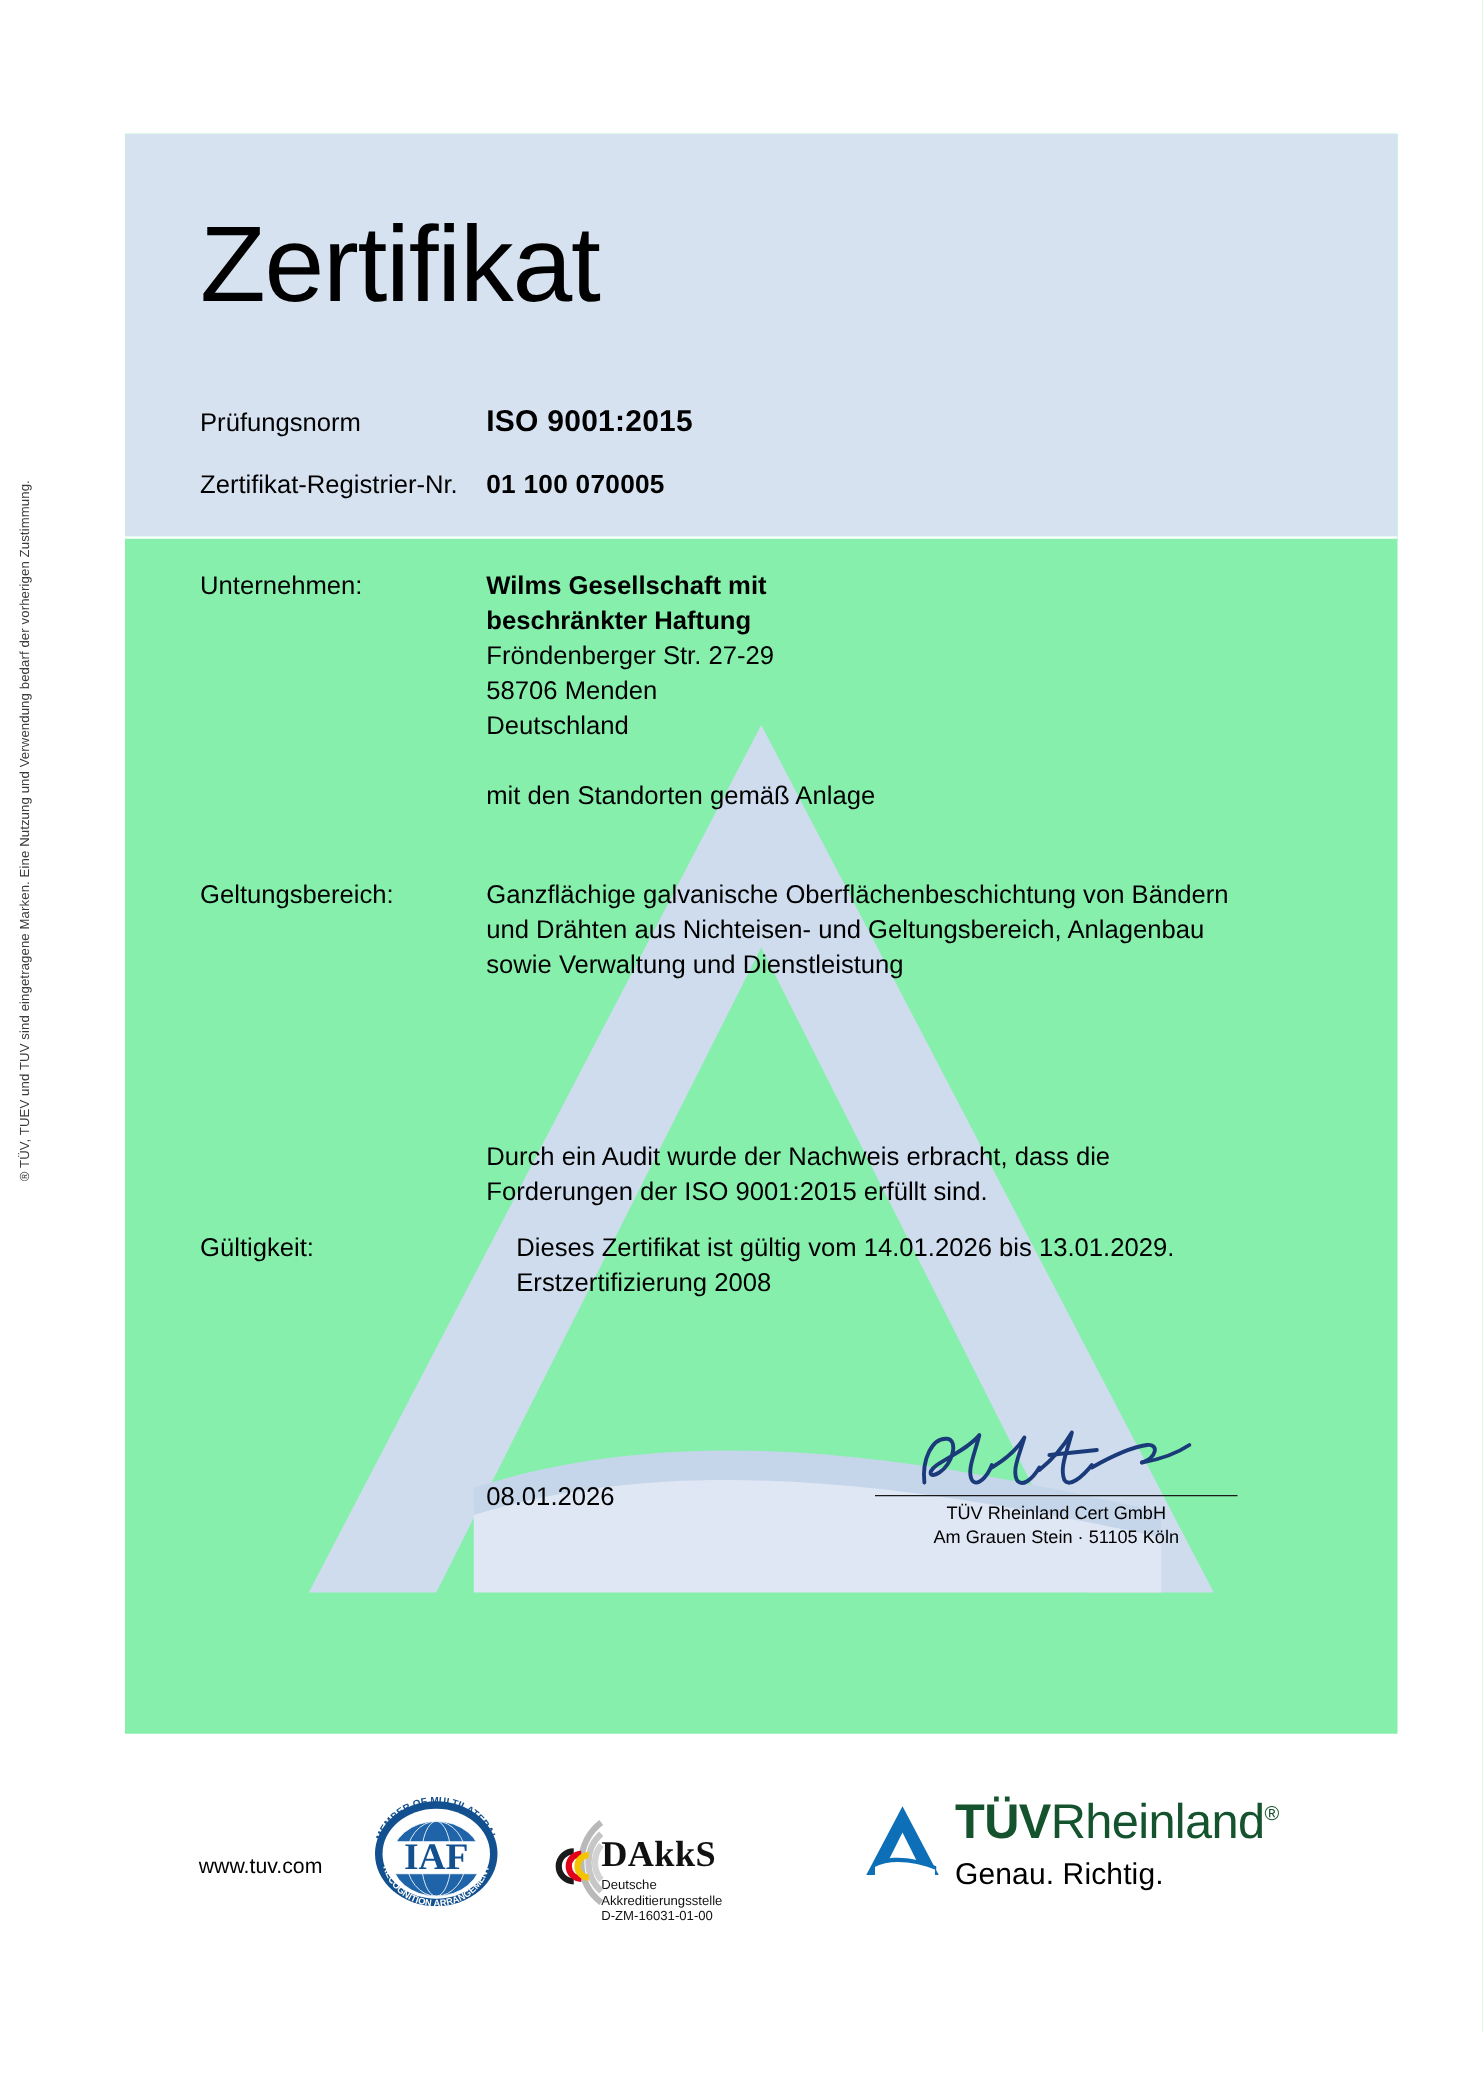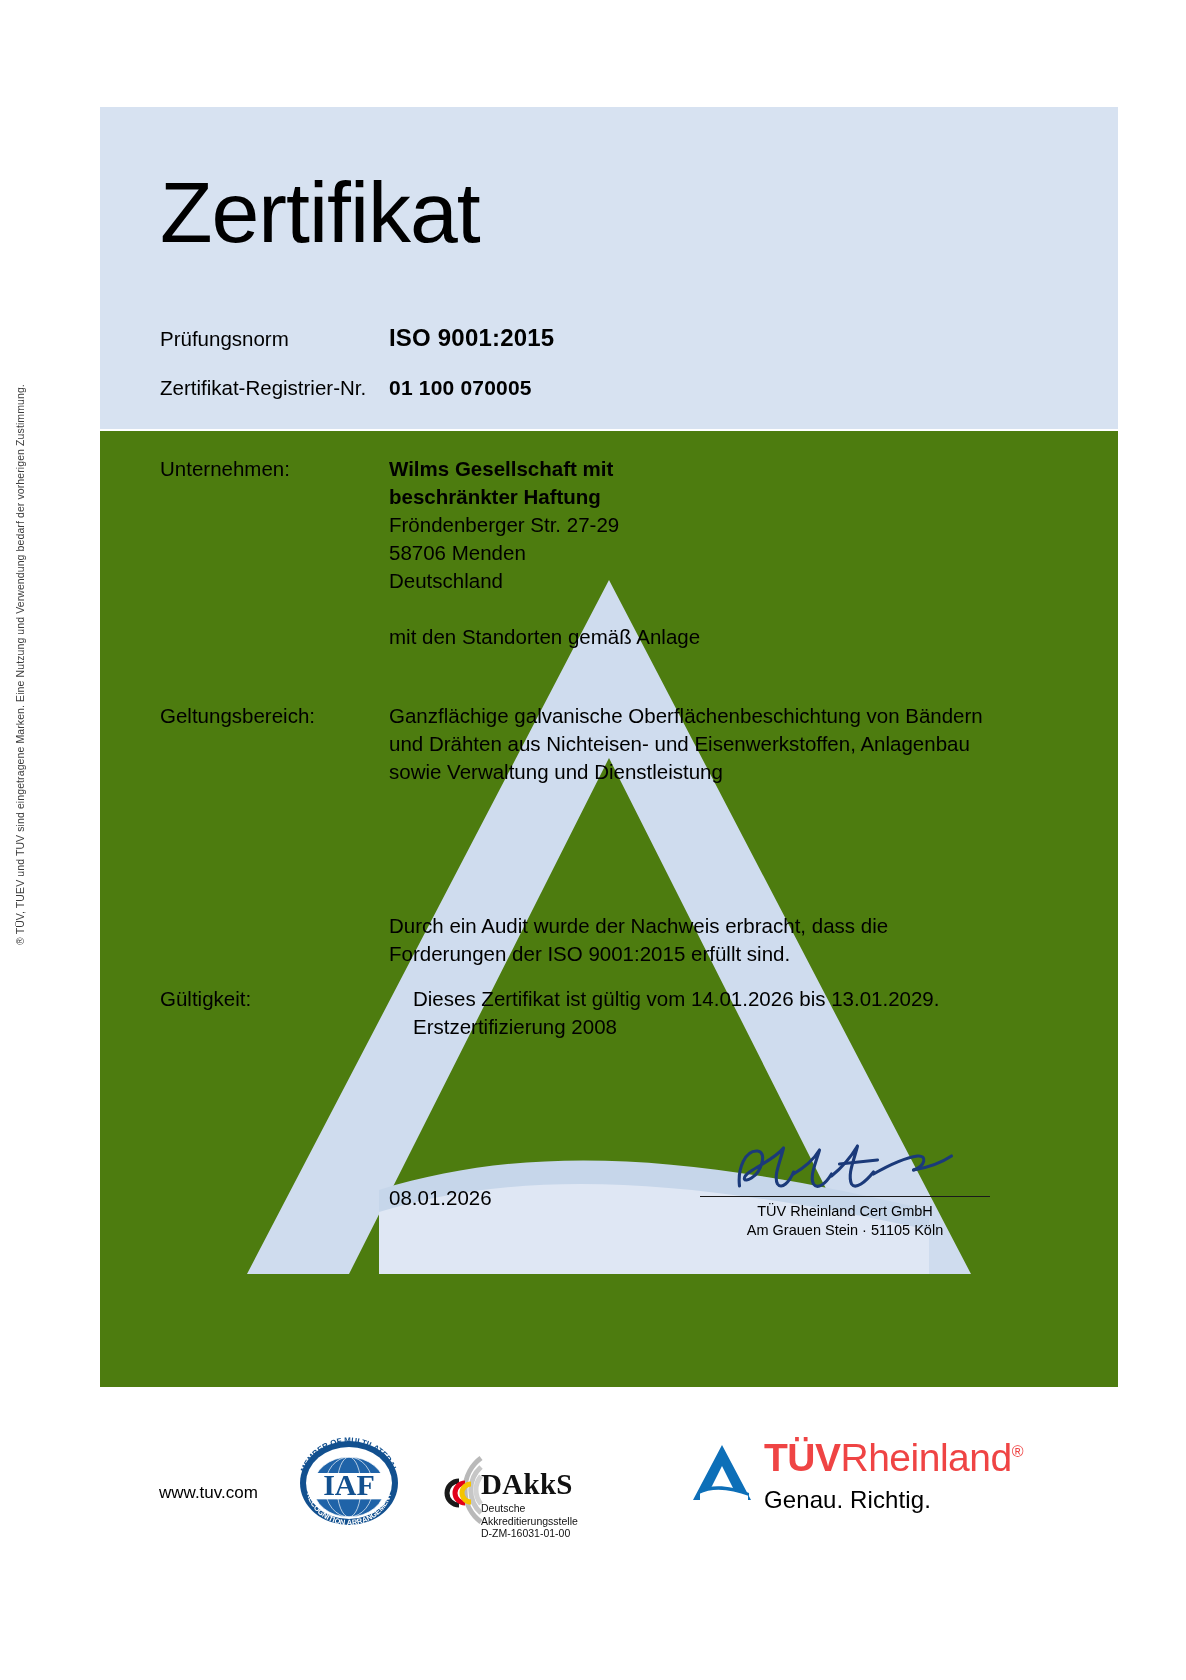--- a/index.html
+++ b/index.html
@@ -31,21 +31,21 @@
     font-family: "Liberation Sans", sans-serif;
   }
 
   
   .cert-panel {
     position: absolute;
     left: 100px;
     top: 107px;
     width: 1018px;
     height: 1280px;
-    background: #4d7c0f;
+    background: #86efac;
     overflow: hidden;
   }
   .header-band {
     position: absolute;
     left: 0;
     top: 0;
     width: 100%;
     height: 322px;
     background: #d7e2f1;
   }
@@ -215,21 +215,21 @@
     left: 690px;
     top: 36px;
     display: flex;
     align-items: center;
   }
   .tuv-mark { flex: 0 0 64px; margin-right: 10px; }
   .tuv-words { padding-top: 2px; }
   .tuv-name {
     font-size: 39px;
     line-height: 1;
-    color: #ef4444;
+    color: #14532d;
     font-weight: 400;
     letter-spacing: -0.5px;
     white-space: nowrap;
   }
   .tuv-name .bold { font-weight: bold; }
   .tuv-reg {
     font-size: 16px;
     vertical-align: super;
     font-weight: normal;
   }
@@ -280,21 +280,21 @@
       <span class="block-line">Deutschland</span>
       <span class="block-line spacer-line"> </span>
       <span class="block-line">mit den Standorten gemäß Anlage</span>
     </div>
   </div>
 
   <div class="body-row row-scope">
     <div class="body-label">Geltungsbereich:</div>
     <div class="body-value">
       <span class="block-line">Ganzflächige galvanische Oberflächenbeschichtung von Bändern</span>
-      <span class="block-line">und Drähten aus Nichteisen- und Eisenwerkstoffen, Anlagenbau</span>
+      <span class="block-line">und Drähten aus Nichteisen- und Geltungsbereich, Anlagenbau</span>
       <span class="block-line">sowie Verwaltung und Dienstleistung</span>
     </div>
   </div>
 
   <div class="body-row row-audit">
     <div class="body-label"></div>
     <div class="body-value">
       <span class="block-line">Durch ein Audit wurde der Nachweis erbracht, dass die</span>
       <span class="block-line">Forderungen der ISO 9001:2015 erfüllt sind.</span>
     </div>

